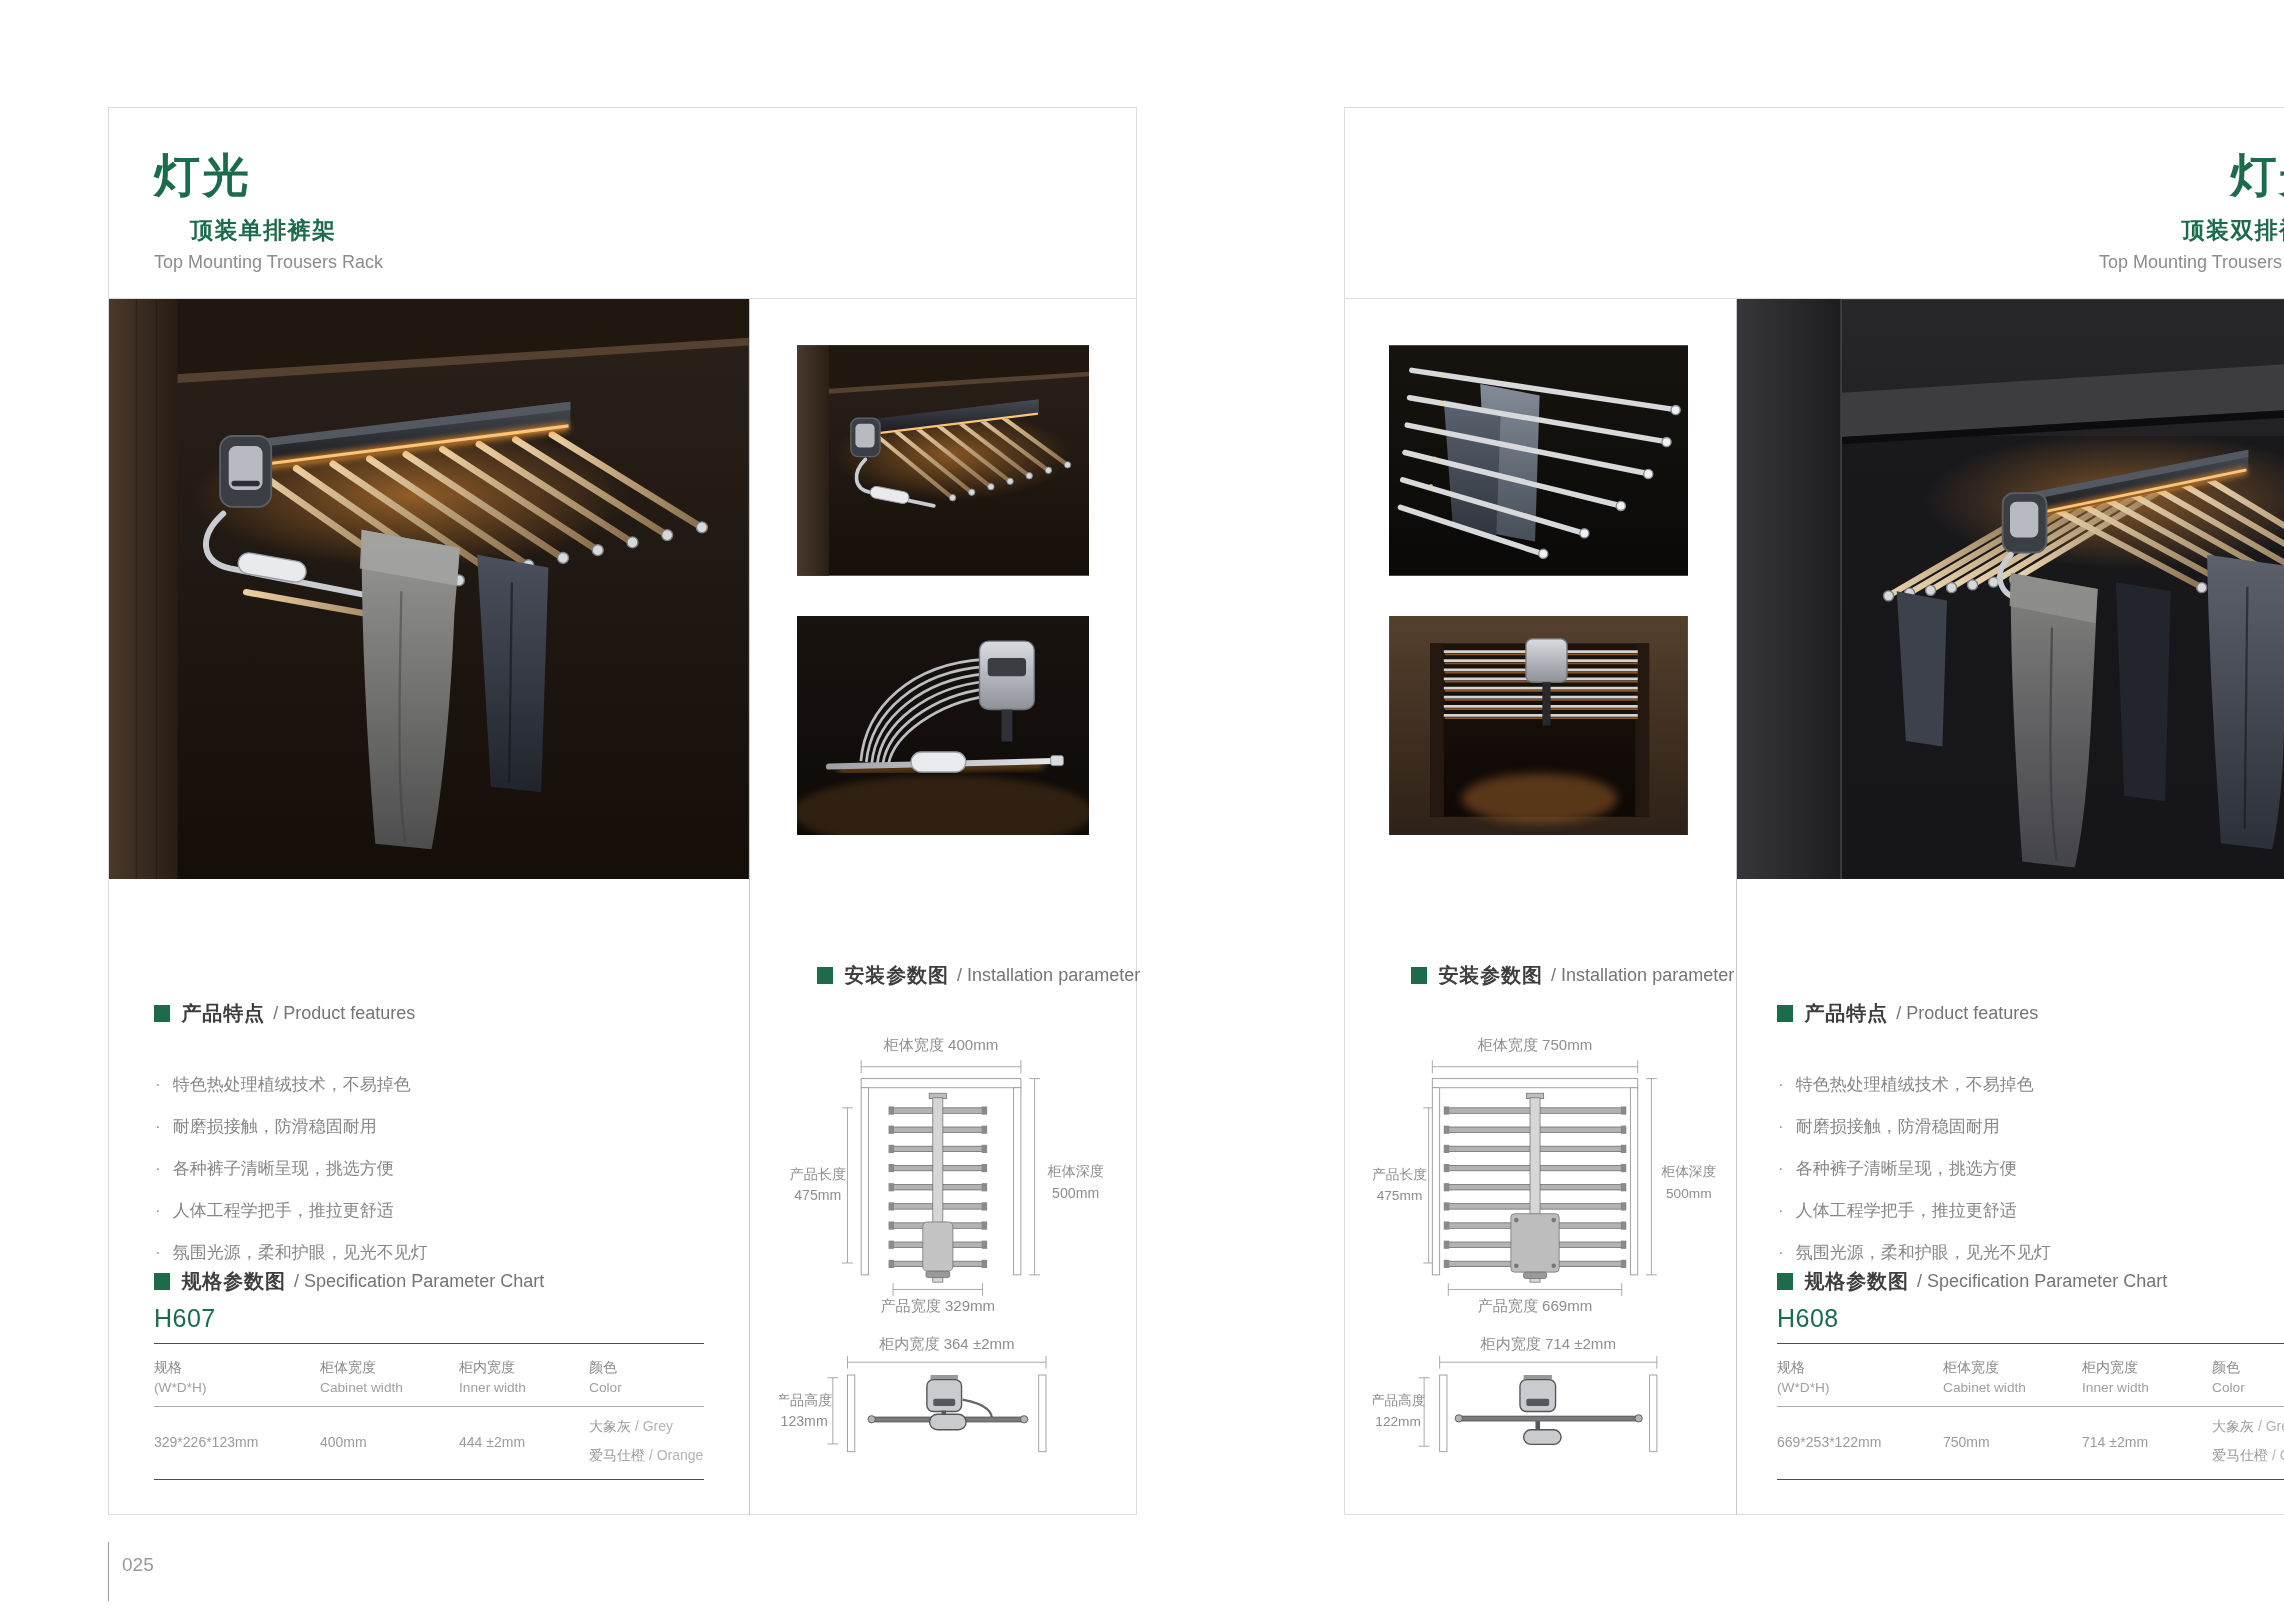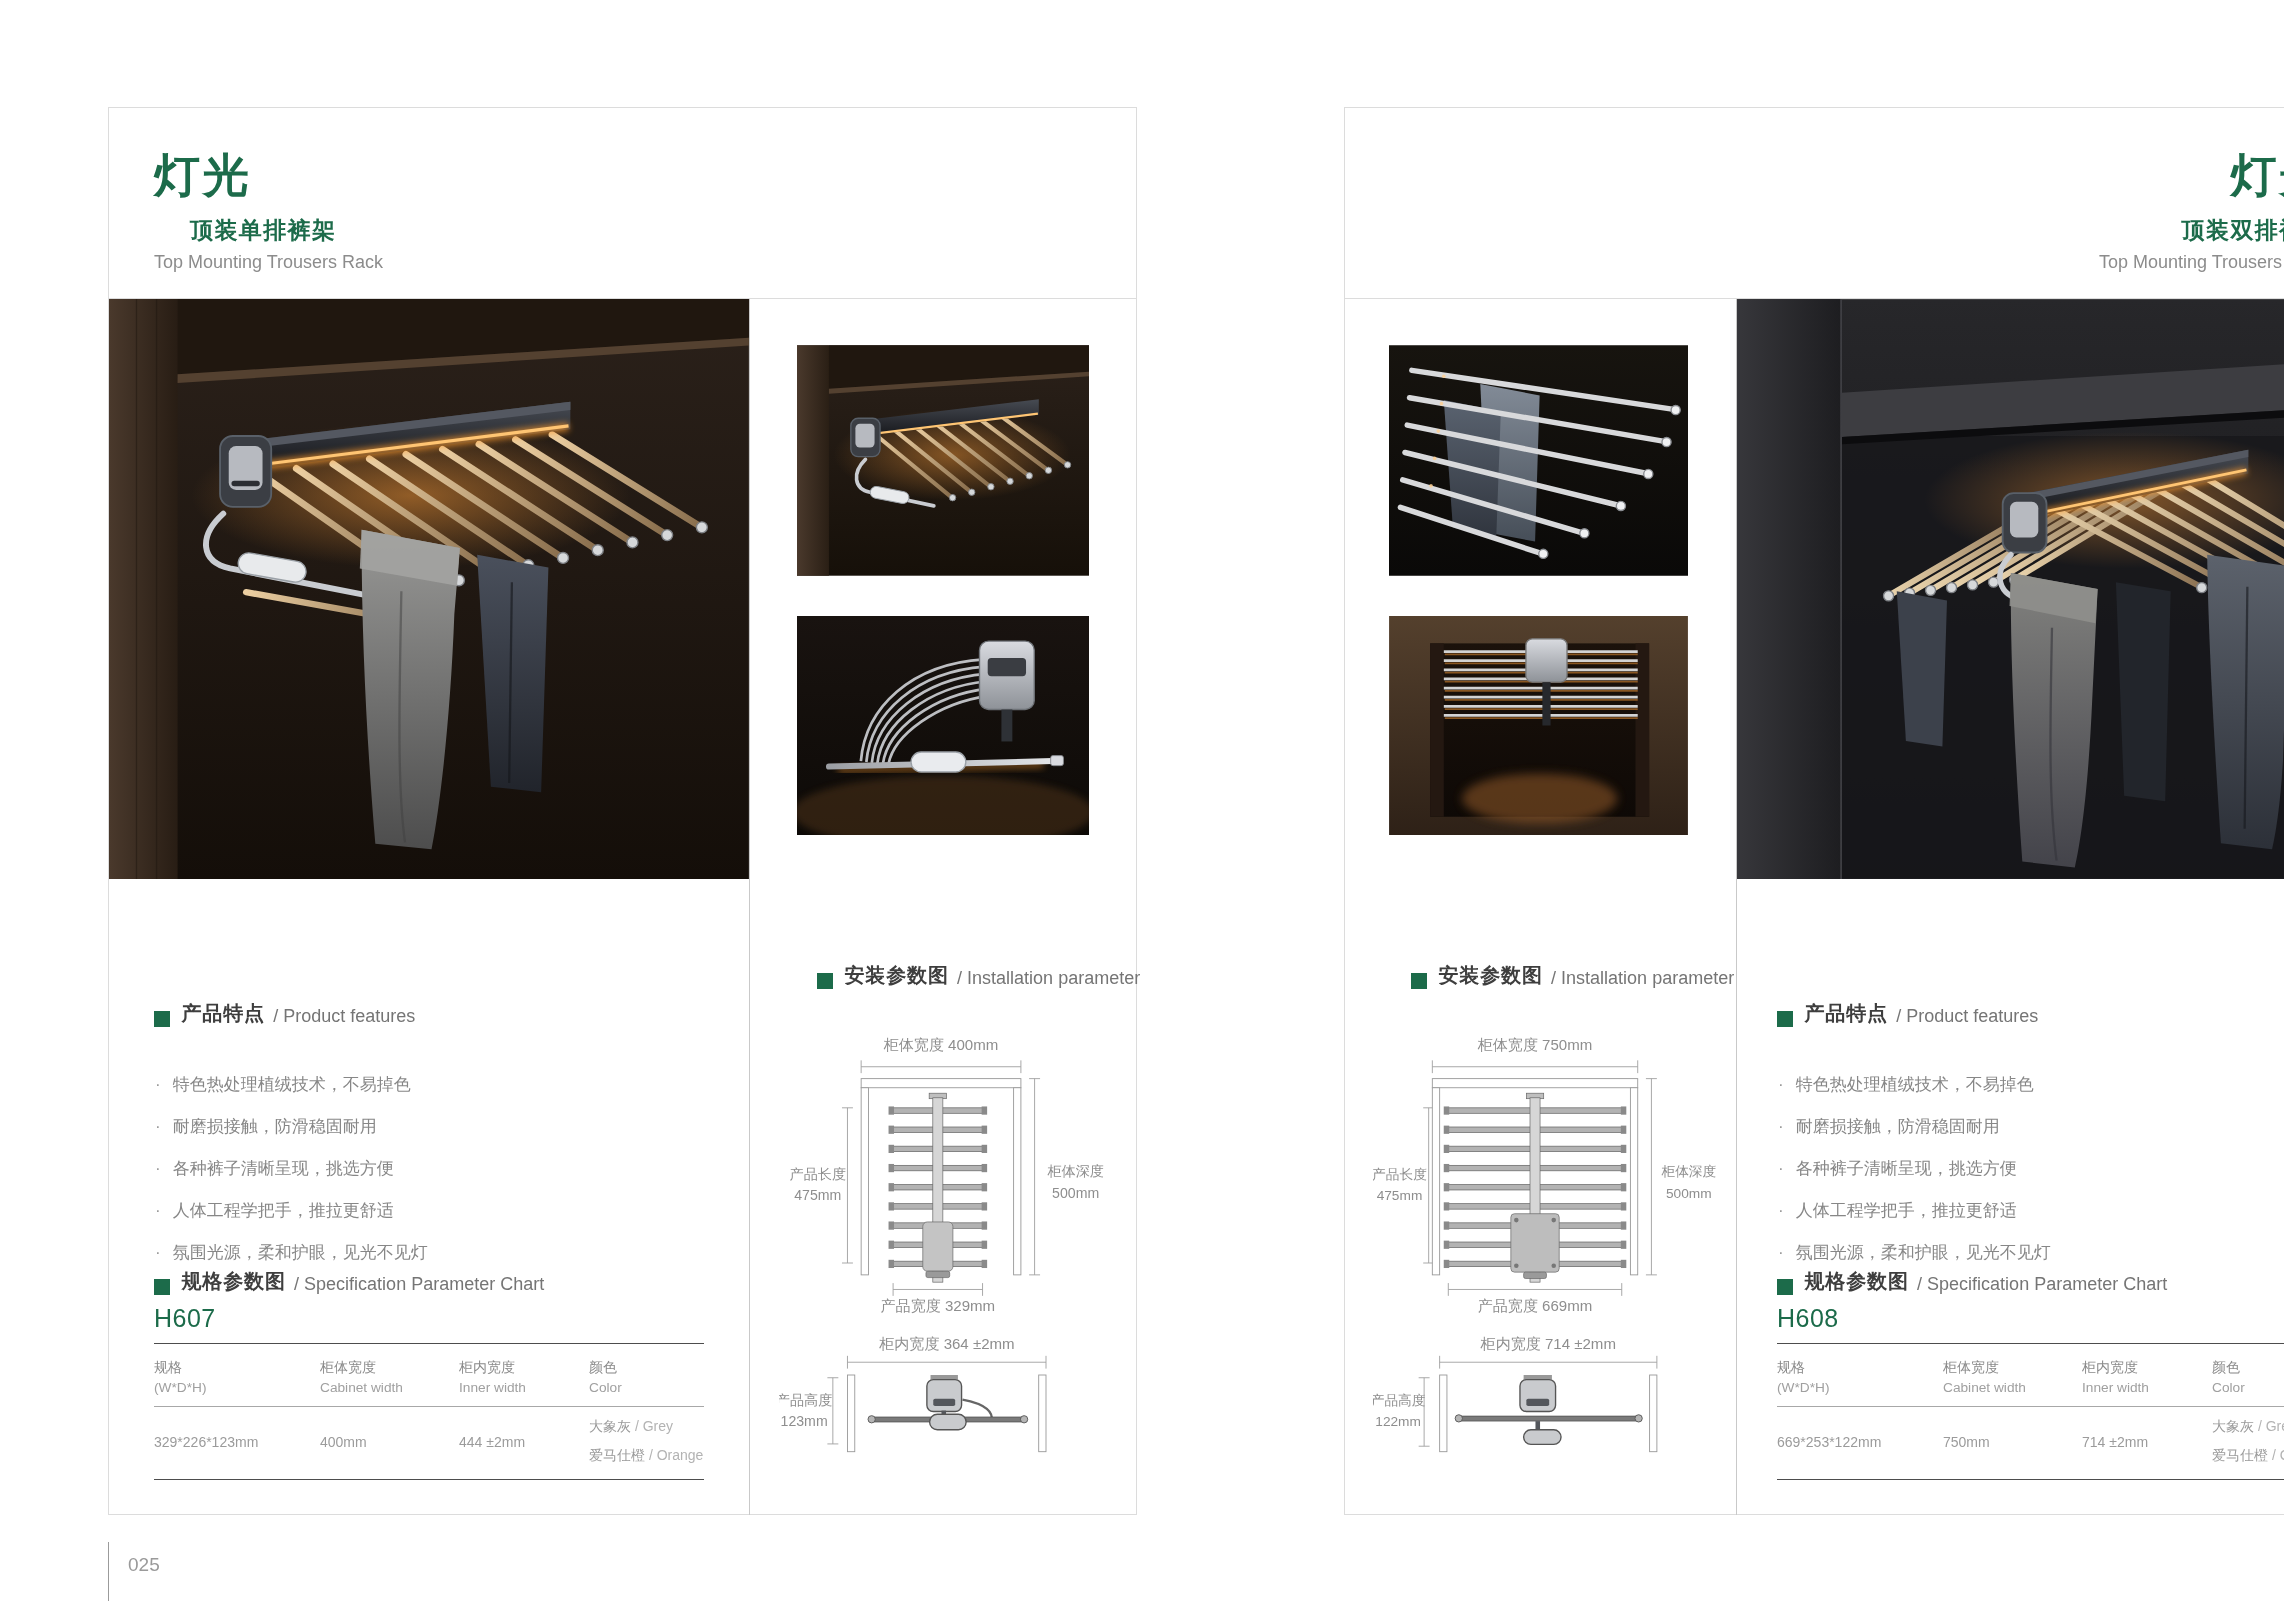--- a/index.html
+++ b/index.html
@@ -6,21 +6,21 @@
   .canvas{position:relative;width:2482px;height:1618px;background:#ffffff;
           font-family:"Liberation Sans","DejaVu Sans",sans-serif;overflow:hidden;}
   .abs{position:absolute;}
   .pagebox{position:absolute;border:0.9px solid #dcdcdc;box-sizing:border-box;background:#ffffff;}
   .hline{position:absolute;height:0.9px;background:#dcdcdc;}
   .vdivider{position:absolute;width:0.9px;background:#c9c9c9;}
   .title-cn{position:absolute;font-size:46px;font-weight:700;color:#1c6b4a;letter-spacing:2.7px;white-space:nowrap;}
   .title-sub{position:absolute;font-size:23px;font-weight:600;color:#1c6b4a;letter-spacing:1.4px;white-space:nowrap;}
   .title-en{position:absolute;font-size:18px;color:#8c8c8c;white-space:nowrap;}
   .ta-r{text-align:right;}
-  .sec-head{position:absolute;display:flex;align-items:flex-end;white-space:nowrap;}
+  .sec-head{position:absolute;display:flex;align-items:center;white-space:nowrap;}
   .sec-sq{width:16.4px;height:16.4px;background:#1c6b4a;margin-right:11px;flex:0 0 auto;}
   .sec-cn{font-size:20px;font-weight:700;color:#3e3e3e;letter-spacing:0.9px;}
   .sec-en{font-size:18px;color:#757575;margin-left:8.2px;}
   .feat{position:absolute;font-size:17px;color:#878787;white-space:nowrap;margin-top:19px;}
   .feat .b{color:#9a9a9a;margin-right:12px;}
   .model{position:absolute;font-size:25px;color:#1c6b4a;font-weight:500;letter-spacing:0.5px;}
   .rule-dark{position:absolute;height:1.4px;background:#4d4d4d;}
   .rule-mid{position:absolute;height:0.9px;background:#a8a8a8;}
   .th-cn{position:absolute;font-size:14px;color:#8a8a8a;white-space:nowrap;}
   .th-en{position:absolute;font-size:13.7px;color:#a0a0a0;white-space:nowrap;}
@@ -343,21 +343,21 @@
     <circle cx="537" cy="191" r="8" fill="#b5b5b5" stroke="#555555" stroke-width="2"></circle>
     <rect x="330" y="180" width="80" height="34" rx="17" fill="#c9cbce" stroke="#555555" stroke-width="3"></rect>
     <g fill="#8e8e8e" font-size="33">
       <text x="368" y="36" text-anchor="middle">柜内宽度 364 ±2mm</text>
       <text x="55" y="160" text-anchor="middle" font-size="31">产品高度</text>
       <text x="55" y="205" text-anchor="middle" font-size="31">123mm</text>
     </g>
   </svg>
 
   <div class="pnline" style="left:108px;top:1542px;height:59px;"></div>
-  <div class="pagenum" style="left:128px;top:1554px;text-align:center;">025</div>
+  <div class="pagenum" style="left:122px;top:1554px;text-align:center;">025</div>
 
   <div class="pagebox" style="left:1344px;top:107px;width:1029px;height:1408px;"></div>
 
   <div class="title-cn ta-r" style="right:154px;top:145px;">灯光</div>
   <div class="title-sub ta-r" style="right:154px;top:215px;">顶装双排裤架</div>
   <div class="title-en ta-r" style="right:154px;top:252px;">Top Mounting Trousers Rack</div>
   <div class="hline" style="left:1345px;top:298px;width:1027px;"></div>
   <div class="vdivider" style="left:1736px;top:299px;height:1216px;"></div>
 
   <svg class="abs" style="left:1389px;top:345px;" width="299" height="231" viewBox="0 0 655 505">

